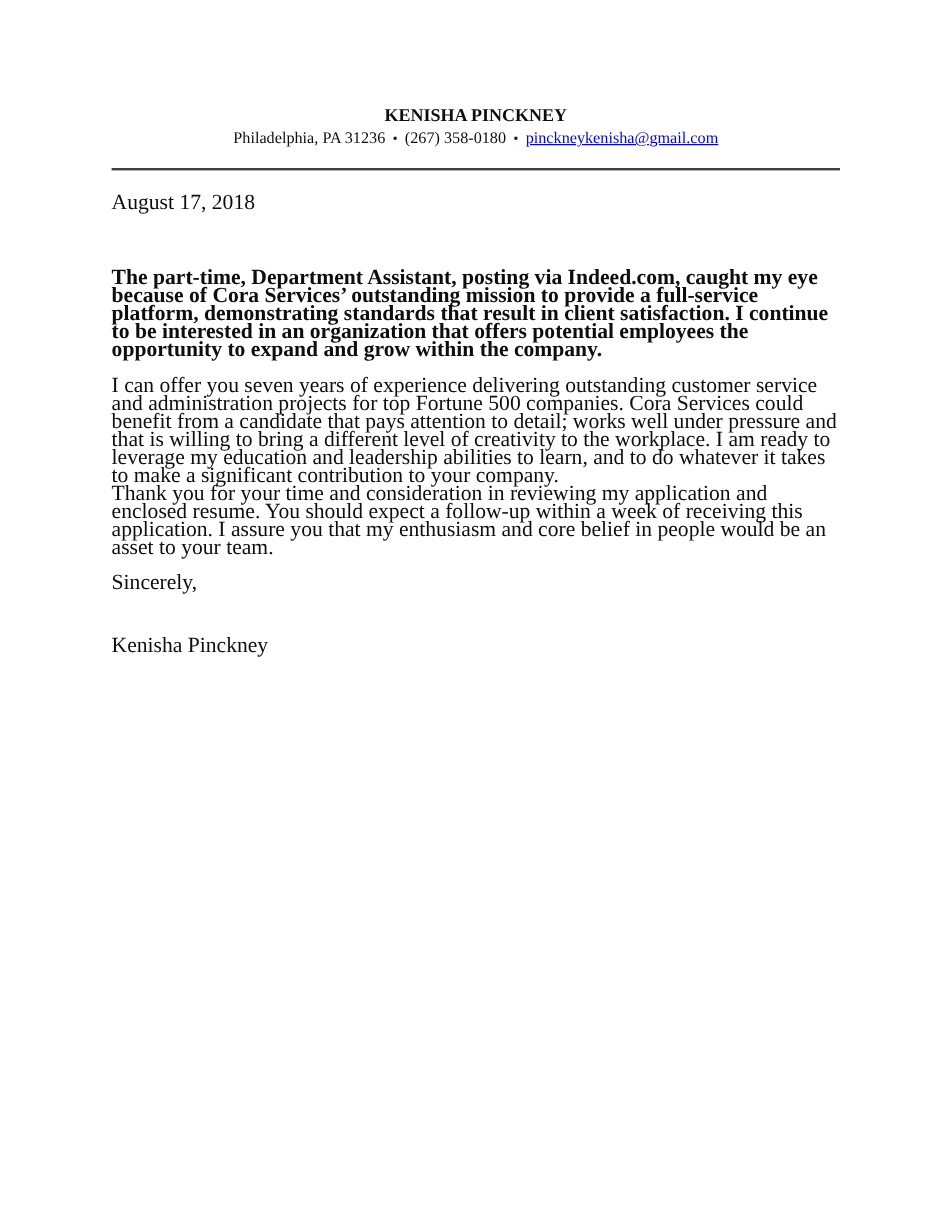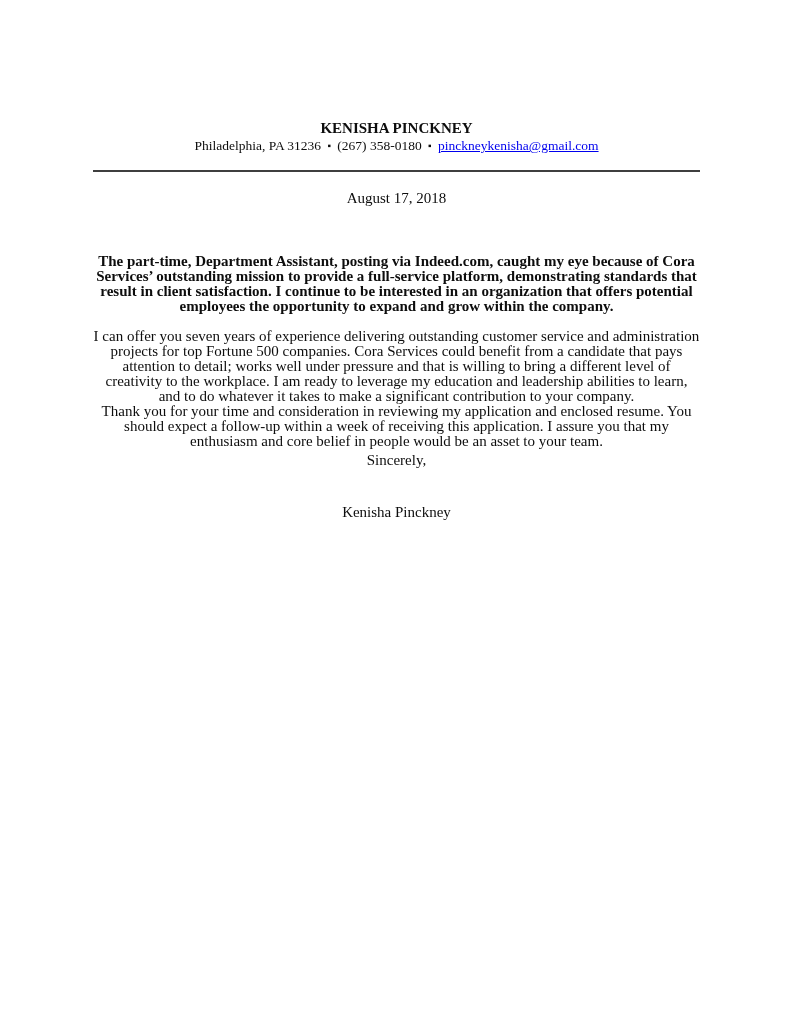--- a/index.html
+++ b/index.html
@@ -10,21 +10,21 @@
   body {
     width: 791px;
     height: 1024px;
     font-family: "Liberation Serif", "DejaVu Serif", serif;
     color: #0d0d0d;
   }
   .page {
     box-sizing: border-box;
     width: 791px;
     height: 748px;
-    padding: 119px 91px 0 93px;
+    padding: 88px 91px 0 93px;
     background: #ffffff;
   }
   .letter-header {
     text-align: center;
   }
   .header-name {
     font-size: 15px;
     font-weight: bold;
     line-height: 18px;
     margin: 0;
@@ -45,31 +45,30 @@
     text-decoration: underline;
     font-weight: normal;
     cursor: pointer;
   }
   .divider {
     border: none;
     border-top: 2px solid #3f3f3f;
     margin: 15px 0 0 0;
   }
   .body-text {
-    font-size: 15px;
+    font-size: 18px;
     line-height: 15px;
-    text-align: center;
   }
   p { margin: 0; }
   .date      { margin-top: 19px; }
   .salute    { margin-top: 45px; }
   .para-1    { margin-top: 48px; font-weight: bold; }
   .para-2    { margin-top: 15px; }
   .para-3    { }
-  .closing   { margin-top: 4px; }
+  .closing   { margin-top: 14px; }
   .signature { margin-top: 37px; }
 </style>
 </head>
 <body>
 
 <div class="page">
 
   <div class="letter-header">
     <div class="header-name">KENISHA PINCKNEY</div>
     <div class="header-contact">

